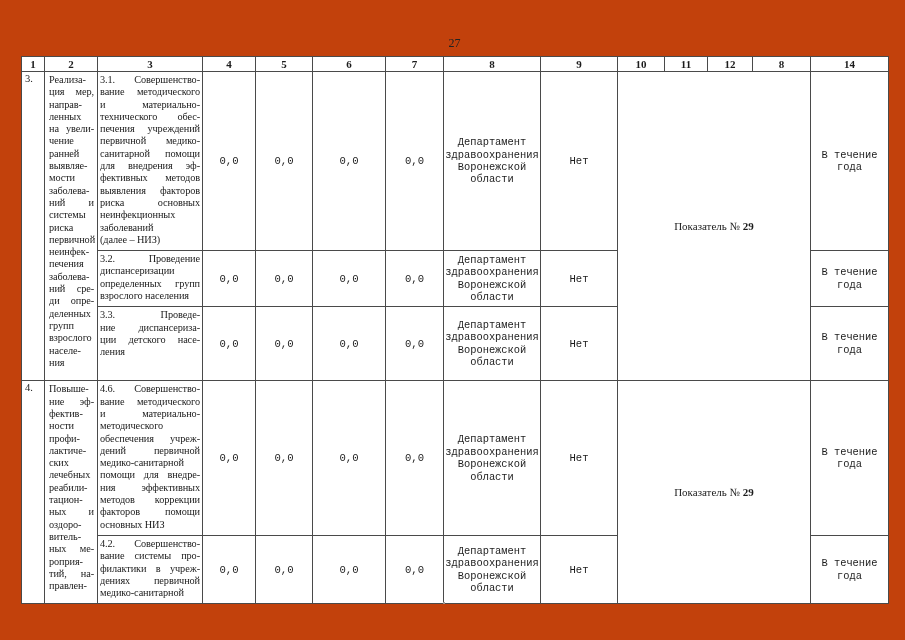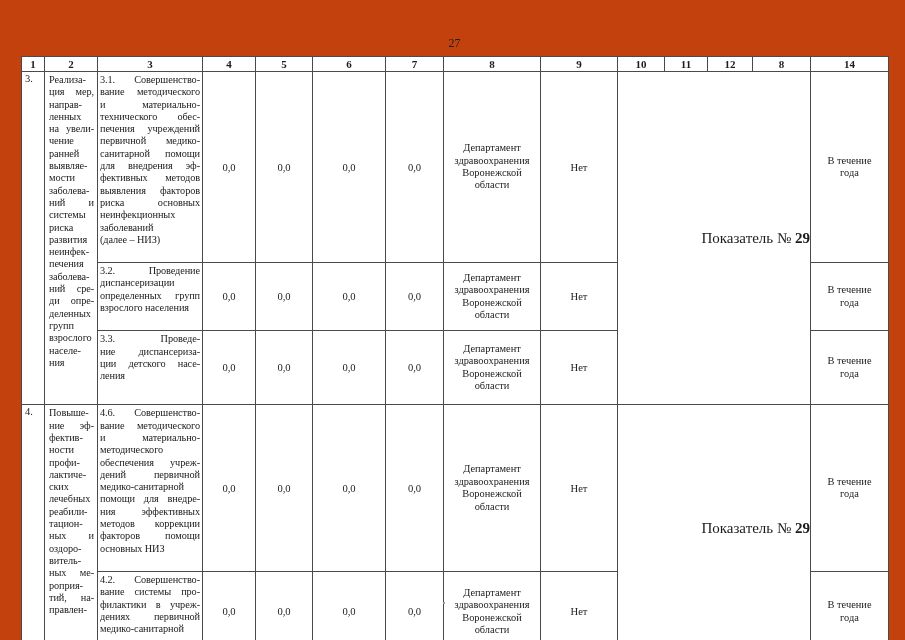--- a/index.html
+++ b/index.html
@@ -28,32 +28,33 @@
     font-weight: bold; font-size: 11px;
     text-align: center; vertical-align: middle;
     padding: 0;
   }
   td.num {
     vertical-align: top; text-align: left;
     font-size: 10.5px; padding: 1px 1px 0 3px;
   }
   td.jl {
     vertical-align: top; font-size: 10.3px;
-    line-height: 12.3px; padding: 2px 2px 16px 2px;
+    line-height: 12.3px; padding: 2px 2px 4px 2px;
     letter-spacing: -0.1px;
   }
   td.goal { padding: 2px 3px 0 4px; }
   .ln { text-align: justify; text-align-last: justify; }
   td.jl .ln:last-child { text-align-last: left; }
   td.mid {
     text-align: center; vertical-align: middle;
     font-size: 10.6px;
+    font-family: Liberation Mono, monospace;
   }
   td.pre { white-space: pre-line; line-height: 12.4px; font-size: 10.4px; }
-  td.ind { text-align: right; vertical-align: middle; font-size: 15px; }
+  td.ind { text-align: center; vertical-align: middle; font-size: 11px; }
   .artifact-dot {
     position: absolute; left: 443px; top: 602px;
     width: 2px; height: 2px; background: #9a9a9a;
   }
 </style>
 </head>
 <body>
 
 <div class="page">
 
@@ -104,21 +105,21 @@
             <div class="ln">ленных</div>
             <div class="ln">на увели-</div>
             <div class="ln">чение</div>
             <div class="ln">ранней</div>
             <div class="ln">выявляе-</div>
             <div class="ln">мости</div>
             <div class="ln">заболева-</div>
             <div class="ln">ний и</div>
             <div class="ln">системы</div>
             <div class="ln">риска</div>
-            <div class="ln">развития</div>
+            <div class="ln">первичной</div>
             <div class="ln">неинфек-</div>
             <div class="ln">печения</div>
             <div class="ln">заболева-</div>
             <div class="ln">ний сре-</div>
             <div class="ln">ди опре-</div>
             <div class="ln">деленных</div>
             <div class="ln">групп</div>
             <div class="ln">взрослого</div>
             <div class="ln">населе-</div>
             <div class="ln">ния</div>

